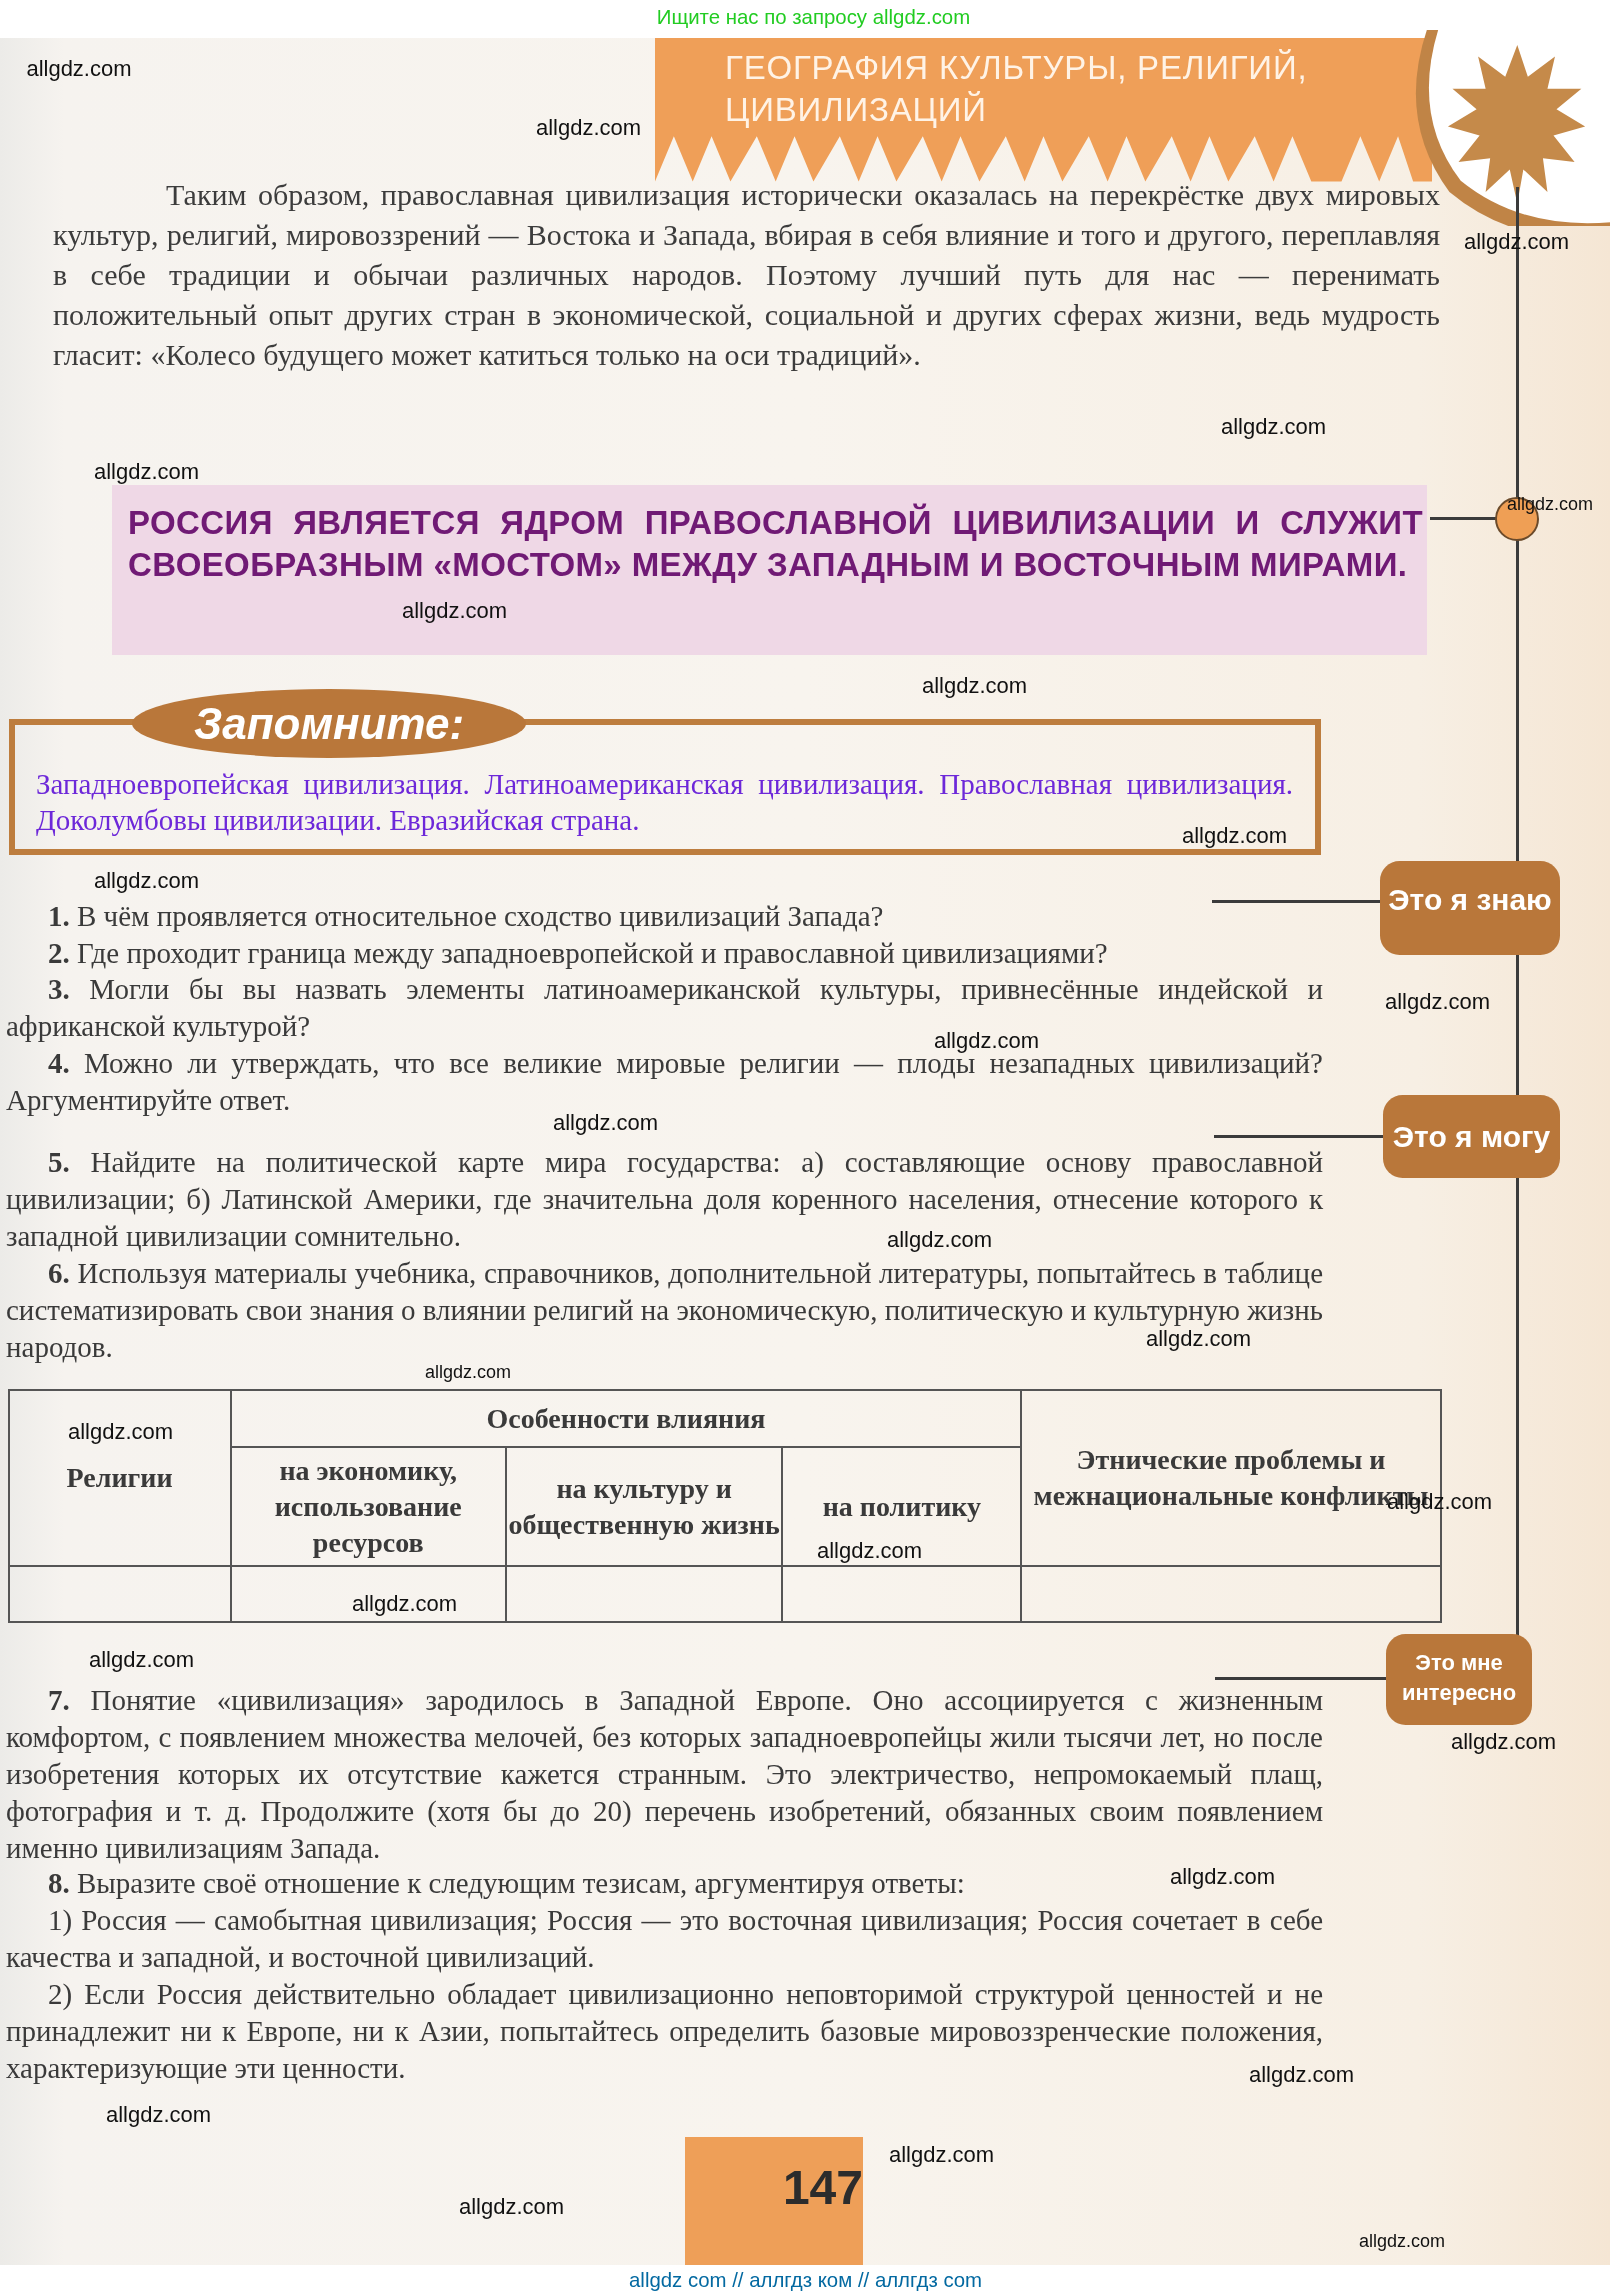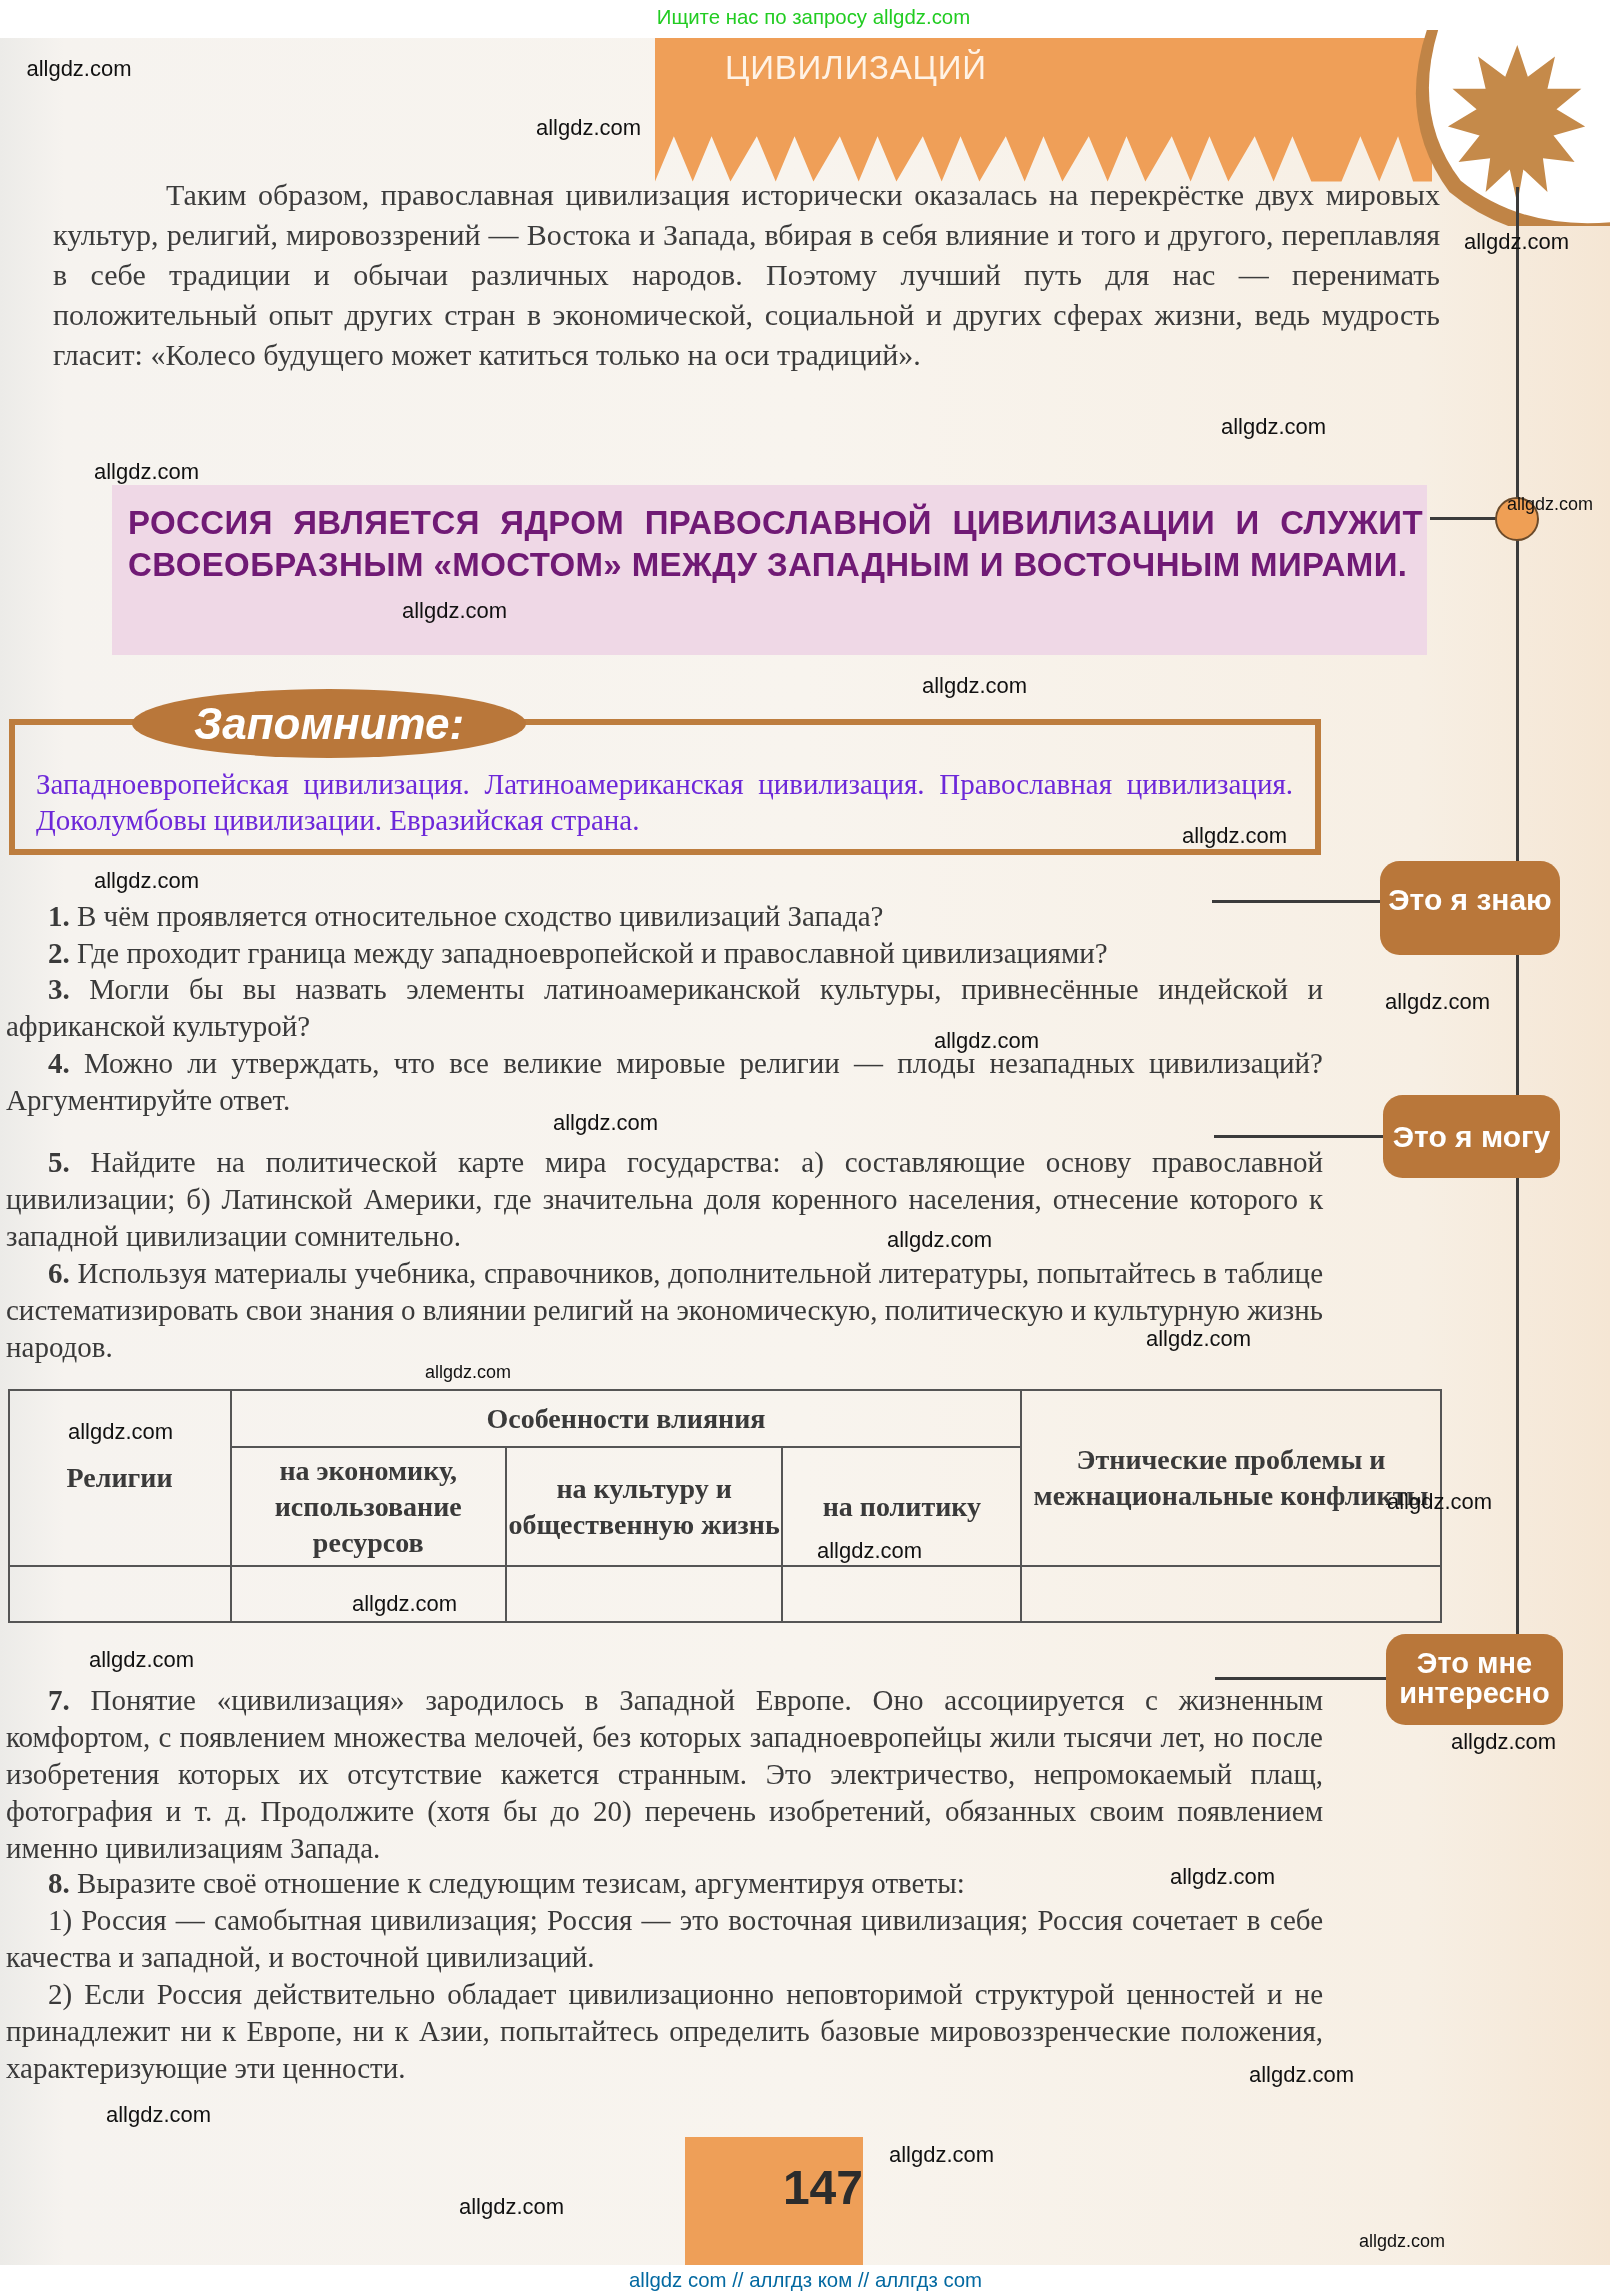--- a/index.html
+++ b/index.html
@@ -38,20 +38,21 @@
 <body>
 
 <div class="top-banner"><span>Ищите нас по запросу allgdz.com</span></div>
 
 <div class="page"></div>
 
 <svg class="header-band" viewBox="0 0 1030 200" width="777" height="151" style="position:absolute;left:655px;top:38px;">
   <polygon fill="#ef9f58" points="0,0 1030,0 1030,190 1005,190 985,130 960,190 935,130 910,190 870,190 845,130 820,190 795,130 760,190 735,130 710,190 685,130 650,190 625,130 600,190 575,130 540,190 515,130 490,190 465,130 430,190 405,130 380,190 355,130 320,190 295,130 270,190 245,130 210,190 185,130 160,190 135,130 100,190 75,130 50,190 25,130 0,190"></polygon>
 </svg>
 <div class="header-title">
+  <div>ГЕОГРАФИЯ КУЛЬТУРЫ, РЕЛИГИЙ,</div>
   <div>ЦИВИЛИЗАЦИЙ</div>
 </div>
 
 <svg class="star-wrap" viewBox="0 0 274 260" width="207" height="196">
   <path d="M30,0 Q-10,120 60,215 Q150,290 274,270 L274,0 Z" fill="#c08446"></path>
   <path d="M45,0 Q10,115 75,200 Q155,265 274,255 L274,0 Z" fill="#ffffff"></path>
   <polygon fill="#c58a4a" points="150,20 164,62 200,35 190,78 235,78 202,105 240,128 198,140 226,175 184,170 190,215 158,185 150,230 140,185 108,215 114,170 72,175 100,140 58,128 96,105 64,78 108,78 98,35 134,62"></polygon>
 </svg>
 
 <div class="timeline"></div>
@@ -68,21 +69,21 @@
 <div class="remember-label">Запомните:</div>
 <div class="remember-text">Западноевропейская цивилизация. Латиноамериканская цивилизация. Православная цивилизация. Доколумбовы цивилизации. Евразийская страна.</div>
 
 <div class="hline" style="left:1212px;top:900px;width:170px;"></div>
 <div class="tag" style="left:1380px;top:861px;width:180px;height:94px;font-size:30px;line-height:77px;"><span>Это я знаю</span></div>
 
 <div class="hline" style="left:1214px;top:1135px;width:171px;"></div>
 <div class="tag" style="left:1383px;top:1095px;width:177px;height:83px;font-size:30px;line-height:83px;"><span>Это я могу</span></div>
 
 <div class="hline" style="left:1215px;top:1677px;width:172px;"></div>
-<div class="tag" style="left:1386px;top:1634px;width:177px;height:91px;font-size:29px;line-height:30px;padding-top:13.6px;box-sizing:border-box;">
+<div class="tag" style="left:1386px;top:1634px;width:146px;height:91px;font-size:22px;line-height:30px;padding-top:13.6px;box-sizing:border-box;">
   <div>Это мне</div>
   <div>интересно</div>
 </div>
 
 <div class="q" style="top:898px;"><span class="ind"></span><span class="num">1.</span> <span>В чём проявляется относительное сходство цивилизаций Запада?</span></div>
 <div class="q" style="top:935px;"><span class="ind"></span><span class="num">2.</span> <span>Где проходит граница между западноевропейской и православной цивилизациями?</span></div>
 <div class="q" style="top:971px;"><span class="ind"></span><span class="num">3.</span> <span>Могли бы вы назвать элементы латиноамериканской культуры, привнесённые индейской и африканской культурой?</span></div>
 <div class="q" style="top:1045px;"><span class="ind"></span><span class="num">4.</span> <span>Можно ли утверждать, что все великие мировые религии — плоды незападных цивилизаций? Аргументируйте ответ.</span></div>
 <div class="q" style="top:1144px;"><span class="ind"></span><span class="num">5.</span> <span>Найдите на политической карте мира государства: а) составляющие основу православной цивилизации; б) Латинской Америки, где значительна доля коренного населения, отнесение которого к западной цивилизации сомнительно.</span></div>
 <div class="q" style="top:1255px;"><span class="ind"></span><span class="num">6.</span> <span>Используя материалы учебника, справочников, дополнительной литературы, попытайтесь в таблице систематизировать свои знания о влиянии религий на экономическую, политическую и культурную жизнь народов.</span></div>

